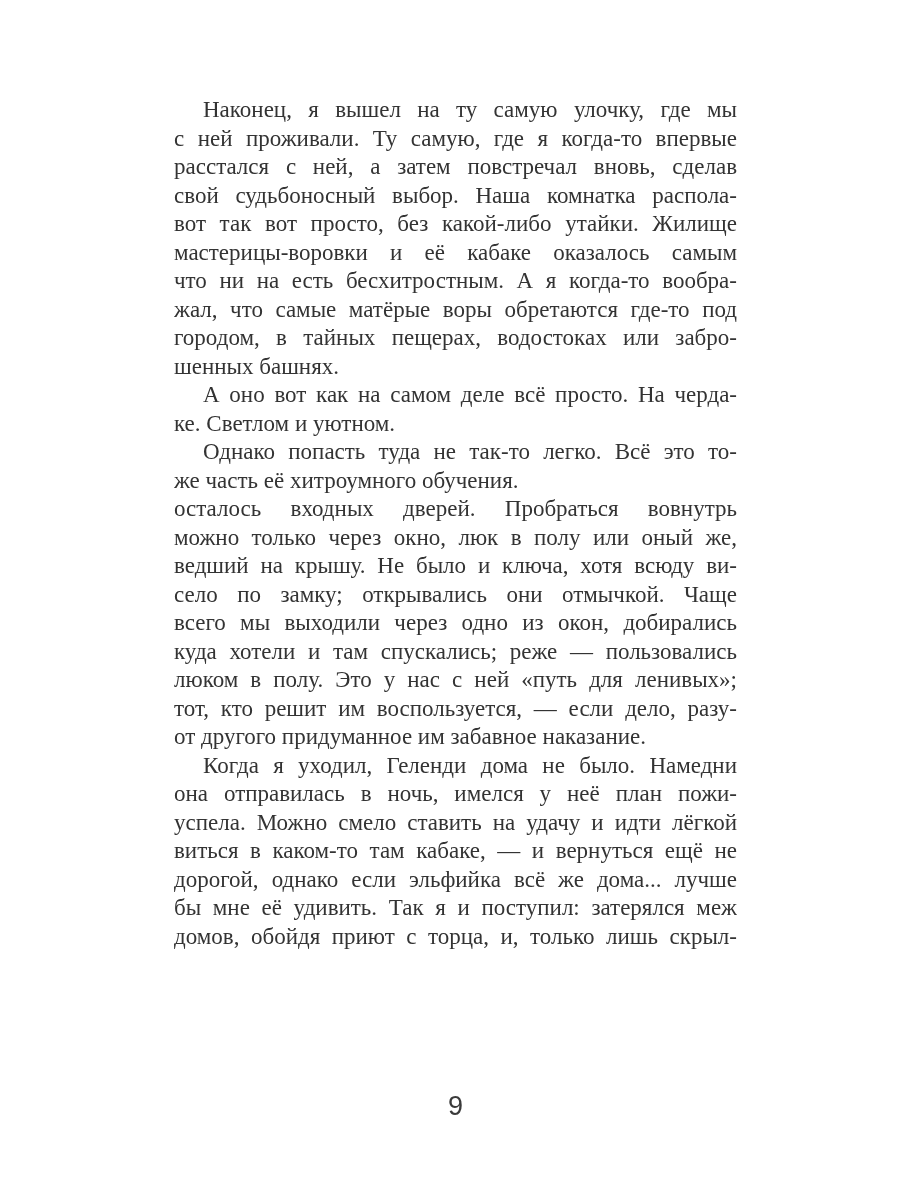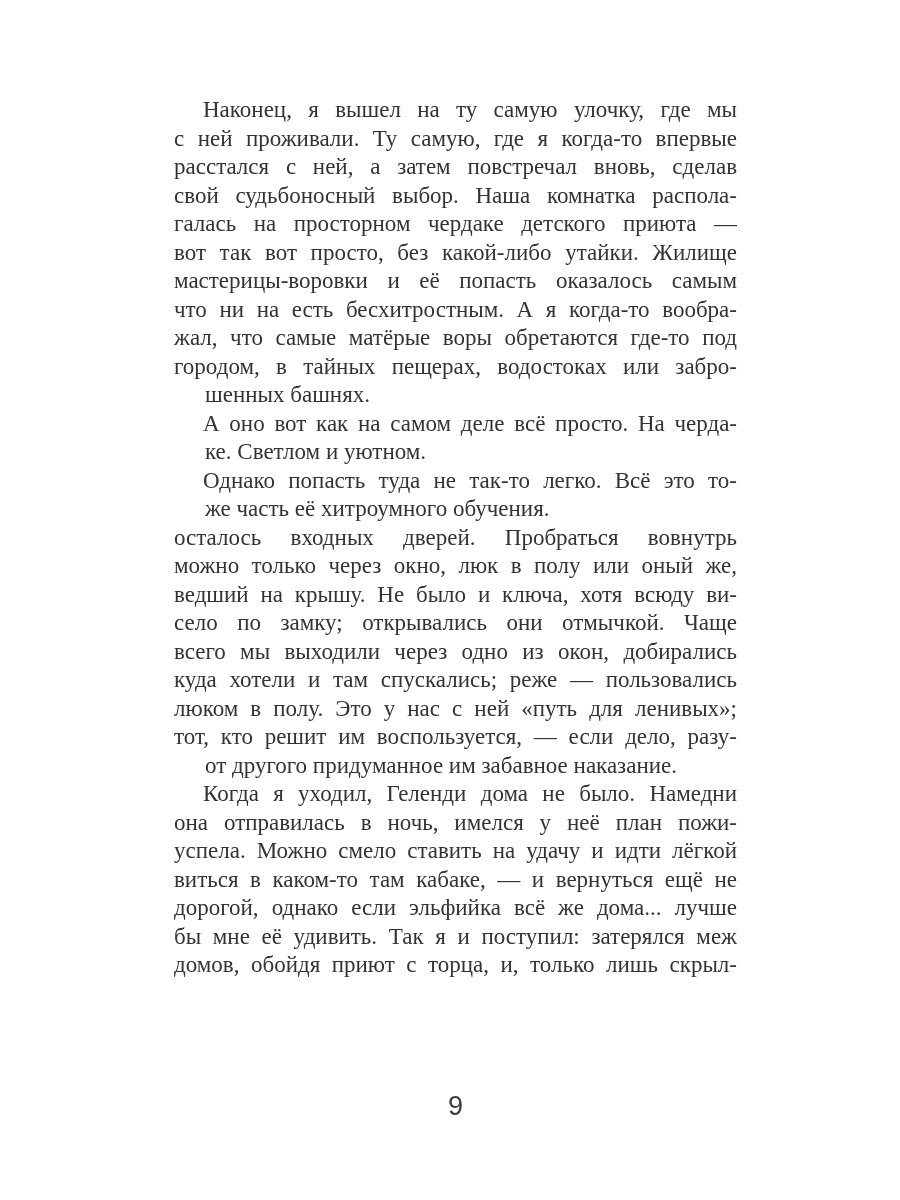--- a/index.html
+++ b/index.html
@@ -36,21 +36,20 @@
     text-align: justify;
     text-align-last: justify;
     height: 28.5px;
     overflow: hidden;
   }
   .line.first {
     text-indent: 29px;
   }
   .line.last {
     text-align-last: left;
-    margin-left: 31px;
   }
   .folio {
     position: absolute;
     left: 174px;
     top: 1093px;
     width: 563px;
     text-align: center;
     font-family: "Liberation Sans", sans-serif;
     font-size: 27px;
     line-height: 1;
@@ -60,23 +59,22 @@
 </head>
 <body>
 
 <div class="book-page">
   <div class="text-block" id="text-block">
       <div class="para">
         <div class="line first">Наконец, я вышел на ту самую улочку, где мы</div>
         <div class="line">с ней проживали. Ту самую, где я когда-то впервые</div>
         <div class="line">расстался с ней, а затем повстречал вновь, сделав</div>
         <div class="line">свой судьбоносный выбор. Наша комнатка распола-</div>
-        <div class="line">галась на просторном чердаке детского приюта —</div>
         <div class="line">вот так вот просто, без какой-либо утайки. Жилище</div>
-        <div class="line">мастерицы-воровки и её попасть оказалось самым</div>
+        <div class="line">мастерицы-воровки и её кабаке оказалось самым</div>
         <div class="line">что ни на есть бесхитростным. А я когда-то вообра-</div>
         <div class="line">жал, что самые матёрые воры обретаются где-то под</div>
         <div class="line">городом, в тайных пещерах, водостоках или забро-</div>
         <div class="line last">шенных башнях.</div>
       </div>
       <div class="para">
         <div class="line first">А оно вот как на самом деле всё просто. На черда-</div>
         <div class="line last">ке. Светлом и уютном.</div>
       </div>
       <div class="para">

